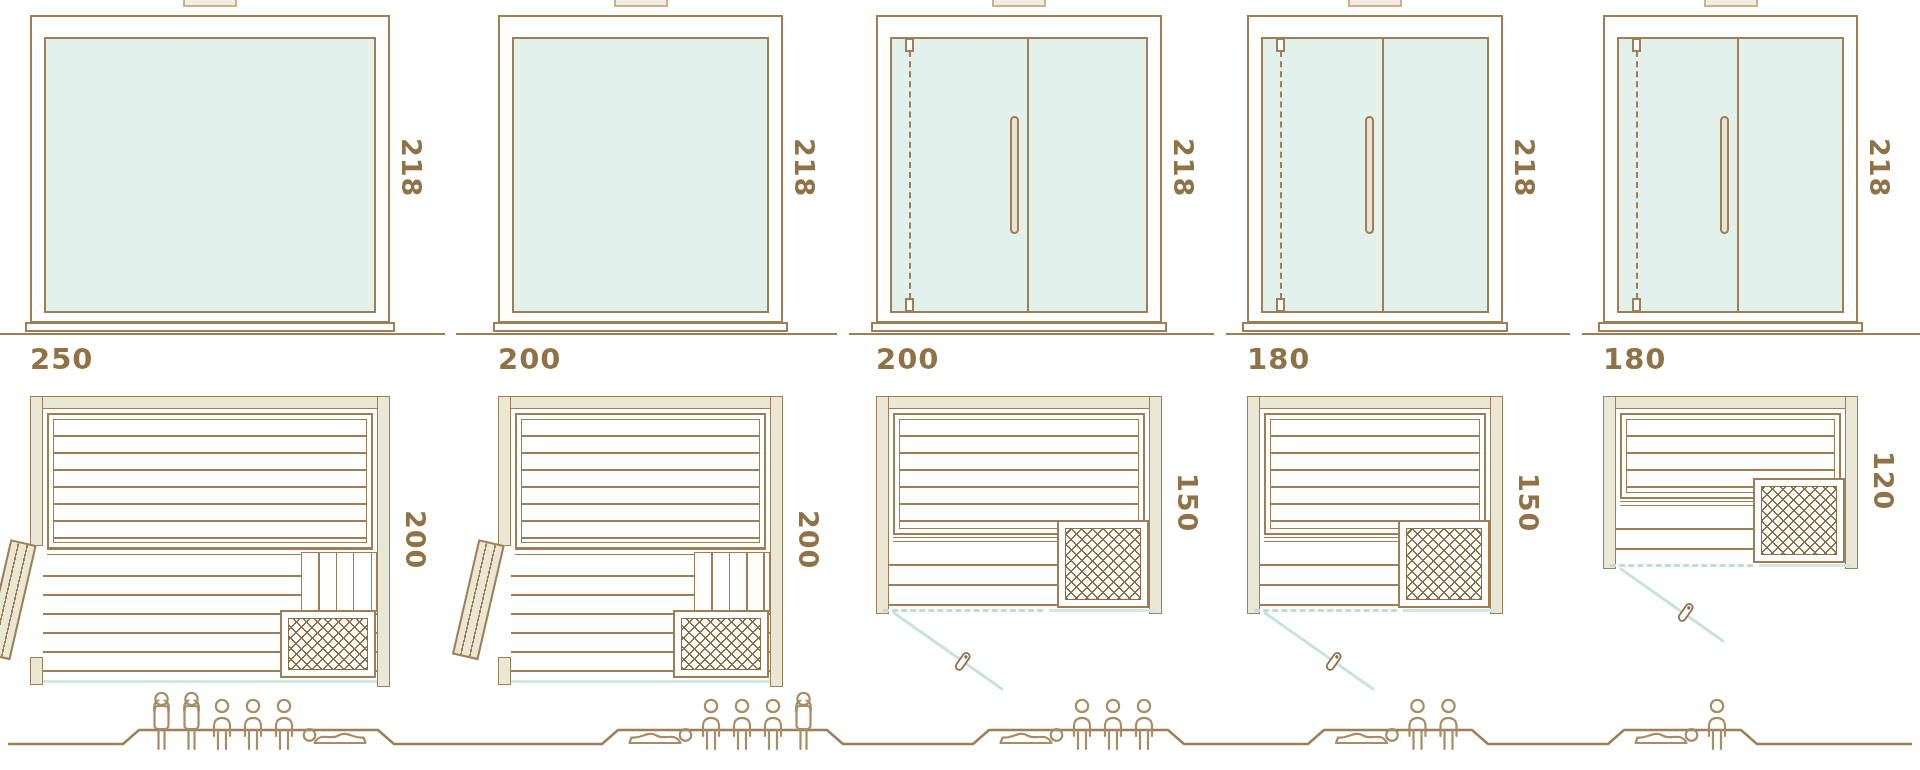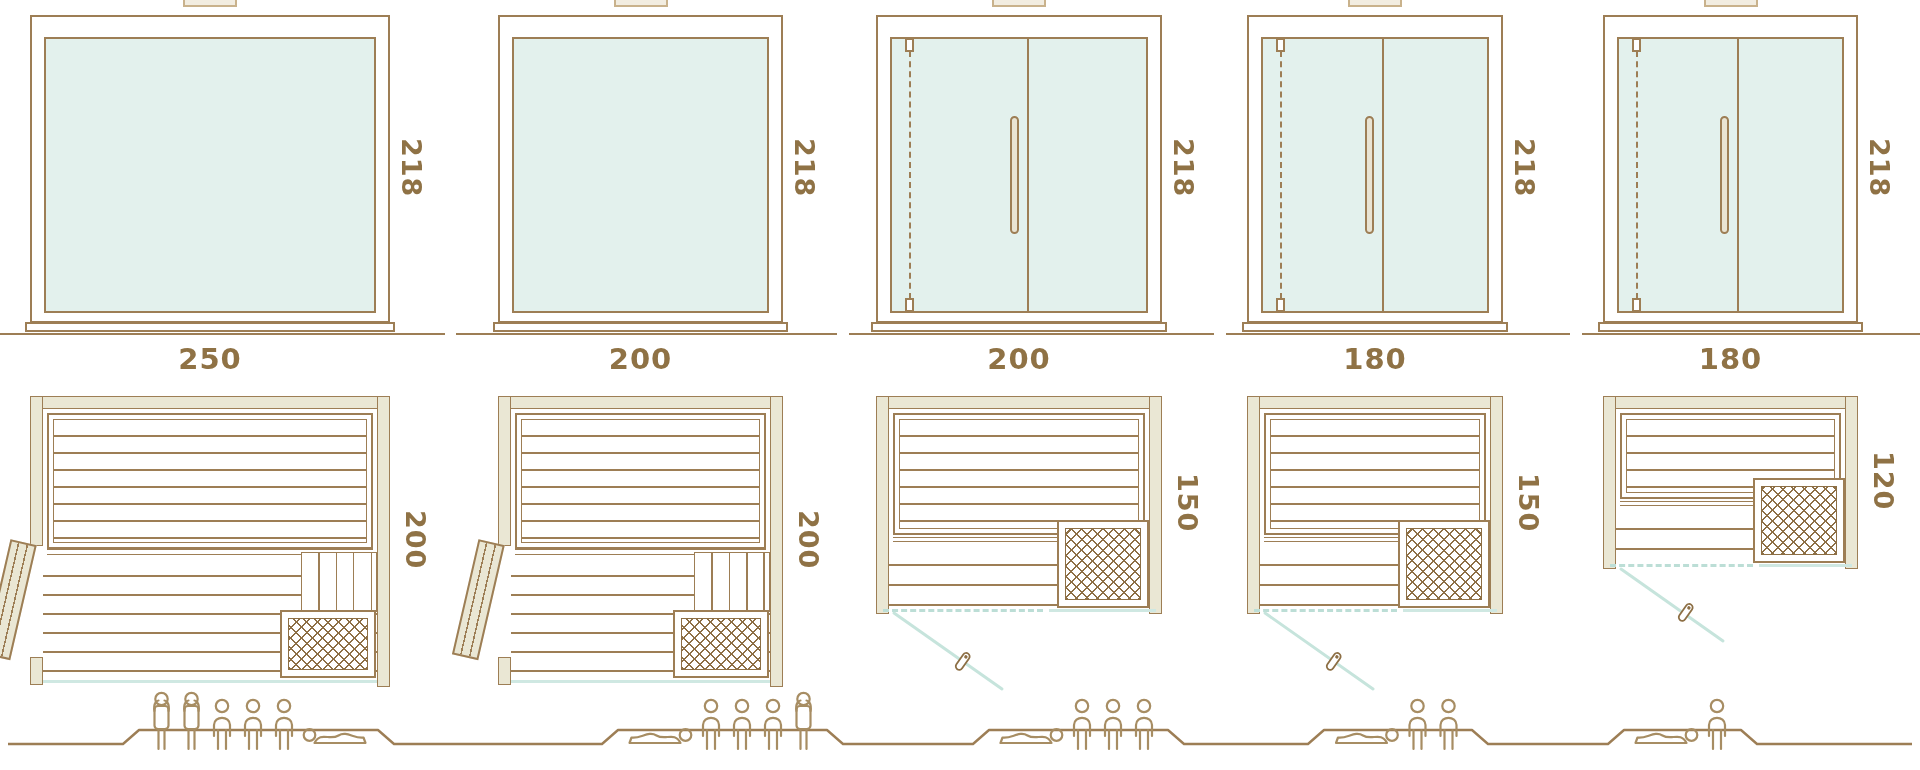--- a/index.html
+++ b/index.html
@@ -24,21 +24,21 @@
   .hinge{left:13px;width:9px;height:14px;background:#fff;border:2px solid #9d7e55;}
   .hinge-t{top:-1px;} .hinge-b{bottom:-1px;}
   .divider{left:53%;top:0;bottom:0;width:2px;background:#9d7e55;}
   .handle{left:calc(53% - 17px);top:50%;transform:translateY(-50%);width:9px;height:118px;
           background:#e9e4d3;border:2px solid #9d7e55;border-radius:5px;}
   .sill{left:calc(var(--x) - 5px);top:322px;width:calc(var(--w) + 10px);height:10px;
         background:#fff;border:2px solid #9d7e55;}
   .gseg{top:333px;height:2px;background:#9d7e55;}
 
   
-  .wlabel{left:var(--x);top:342px;width:var(--w);height:34px;text-align:center;
+  .wlabel{left:var(--x);top:342px;width:var(--w);height:34px;text-align:left;
           font-size:29px;font-weight:bold;color:#8f7245;letter-spacing:1px;}
   .hlabel,.dlabel{writing-mode:vertical-rl;text-orientation:mixed;
           font-size:27px;font-weight:bold;color:#8f7245;letter-spacing:1px;
           display:flex;align-items:center;justify-content:center;}
   .hlabel{left:calc(var(--x) + var(--w) + 4px);top:104px;height:128px;width:34px;}
   .dlabel{left:calc(var(--x) + var(--w) + 8px);top:calc(396px + var(--ph)/2 - 62px);height:124px;width:34px;}
 
   
   .plan{left:var(--x);top:396px;width:var(--w);height:var(--ph);}
   .wall{background:#eae7d4;border:1.5px solid #9d7e55;}

